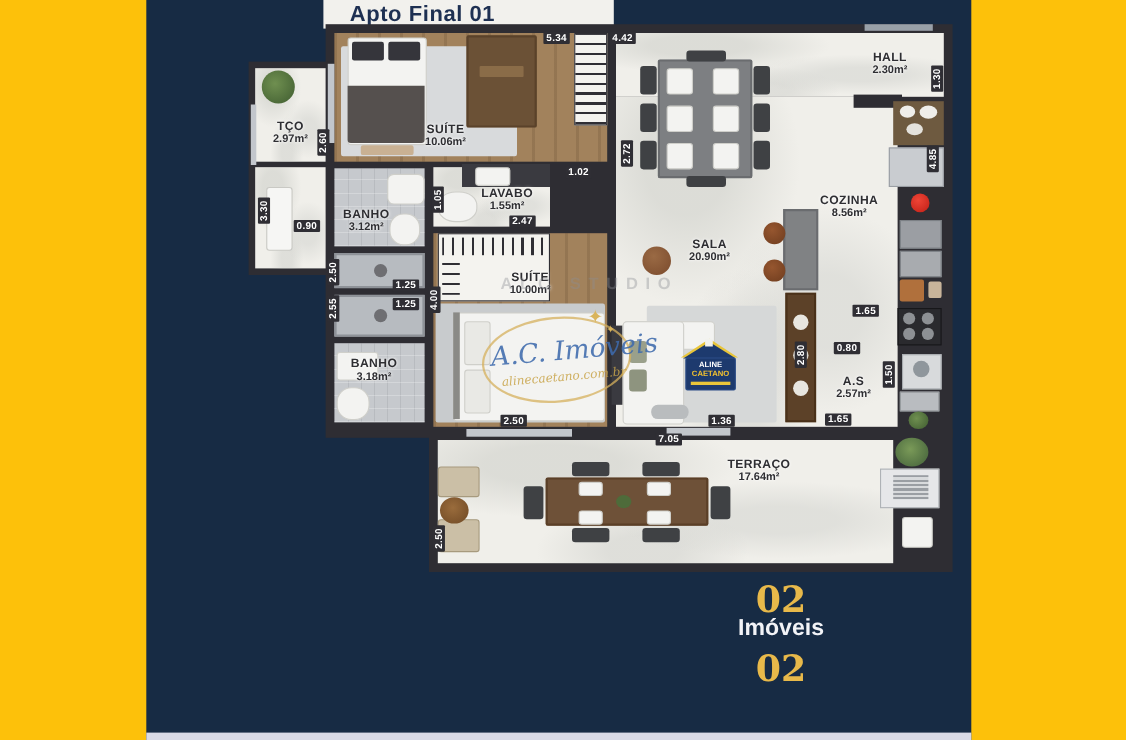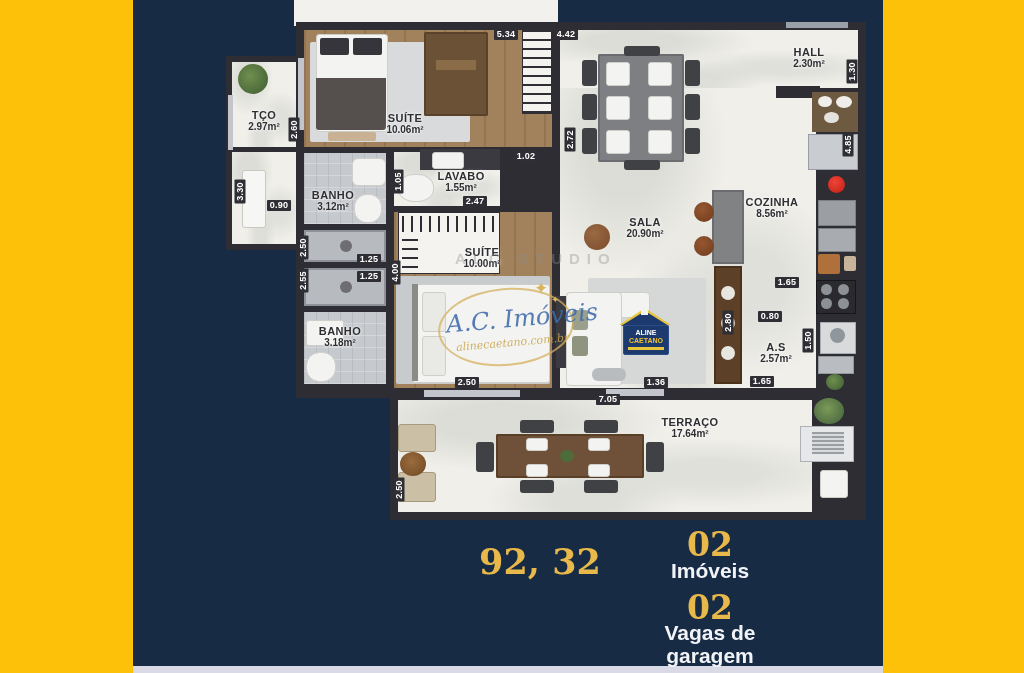--- a/index.html
+++ b/index.html
@@ -59,20 +59,21 @@
 </head>
 <body>
 
 <div id="stage">
 
   <div class="a band" style="left:0;width:133px;"></div>
   <div class="a band" style="left:883px;width:141px;"></div>
   <div class="a bottom-strip"></div>
 
   <div class="a" style="left:294px;top:0;width:264px;height:26px;background:#f2f1ed;"></div>
+  <div class="a" style="left:318px;top:2px;font-size:20px;font-weight:800;color:#1e3052;letter-spacing:.5px;">Apto Final 01</div>
 
   <div class="a wallbase" style="left:296px;top:22px;width:570px;height:376px;"></div>
   <div class="a wallbase" style="left:226px;top:56px;width:78px;height:194px;"></div>
   <div class="a wallbase" style="left:390px;top:390px;width:476px;height:130px;"></div>
 
   <div class="a marble" style="left:232px;top:62px;width:64px;height:85px;"></div>
   <div class="a marble" style="left:232px;top:152px;width:64px;height:92px;"></div>
   <div class="a wood" style="left:304px;top:30px;width:248px;height:117px;"></div>
   <div class="a tile" style="left:304px;top:153px;width:82px;height:71px;"></div>
   <div class="a shower" style="left:304px;top:230px;width:82px;height:32px;"></div>
@@ -221,21 +222,21 @@
     <div class="m">3.18m²</div>
   </div>
   <div class="rlab" style="left:610px;top:216px;">
     <div class="n">SALA</div>
     <div class="m">20.90m²</div>
   </div>
   <div class="rlab" style="left:774px;top:46px;">
     <div class="n">HALL</div>
     <div class="m">2.30m²</div>
   </div>
-  <div class="rlab" style="left:737px;top:176px;margin-top:20px;">
+  <div class="rlab" style="left:737px;top:176px;">
     <div class="n">COZINHA</div>
     <div class="m">8.56m²</div>
   </div>
   <div class="rlab" style="left:741px;top:341px;">
     <div class="n">A.S</div>
     <div class="m">2.57m²</div>
   </div>
   <div class="rlab" style="left:650px;top:416px;width:80px;">
     <div class="n">TERRAÇO</div>
     <div class="m">17.64m²</div>
@@ -278,19 +279,17 @@
     <div class="a badge-roof-edge" style="left:0;top:0;"></div>
     <div class="a badge-roof" style="left:2px;top:3px;"></div>
     <div class="a" style="left:22px;top:0;width:7px;height:7px;background:#f2f2ee;"></div>
     <div class="a badge-body" style="left:4px;top:17px;width:44px;height:28px;">
       <div style="font-size:7px;font-weight:bold;color:#ffffff;line-height:9px;margin-top:2px;">ALINE</div>
       <div style="font-size:7px;font-weight:bold;color:#f0c030;line-height:8px;">CAETANO</div>
       <div style="margin-top:2px;height:3px;background:#e8c53a;width:80%;margin-left:10%;"></div>
     </div>
   </div>
 
-  <div class="gold-num" style="left:470px;top:541px;width:140px;font-size:35px;">92, 32</div>
   <div class="gold-num" style="left:660px;top:525px;width:100px;font-size:33px;">02</div>
   <div class="white-lab" style="left:660px;top:560px;width:100px;font-size:21px;">Imóveis</div>
   <div class="gold-num" style="left:660px;top:588px;width:100px;font-size:33px;">02</div>
-  <div class="white-lab" style="left:640px;top:622px;width:140px;font-size:21px;">Vagas de garagem</div>
 
 </div>
 
 </body></html>

